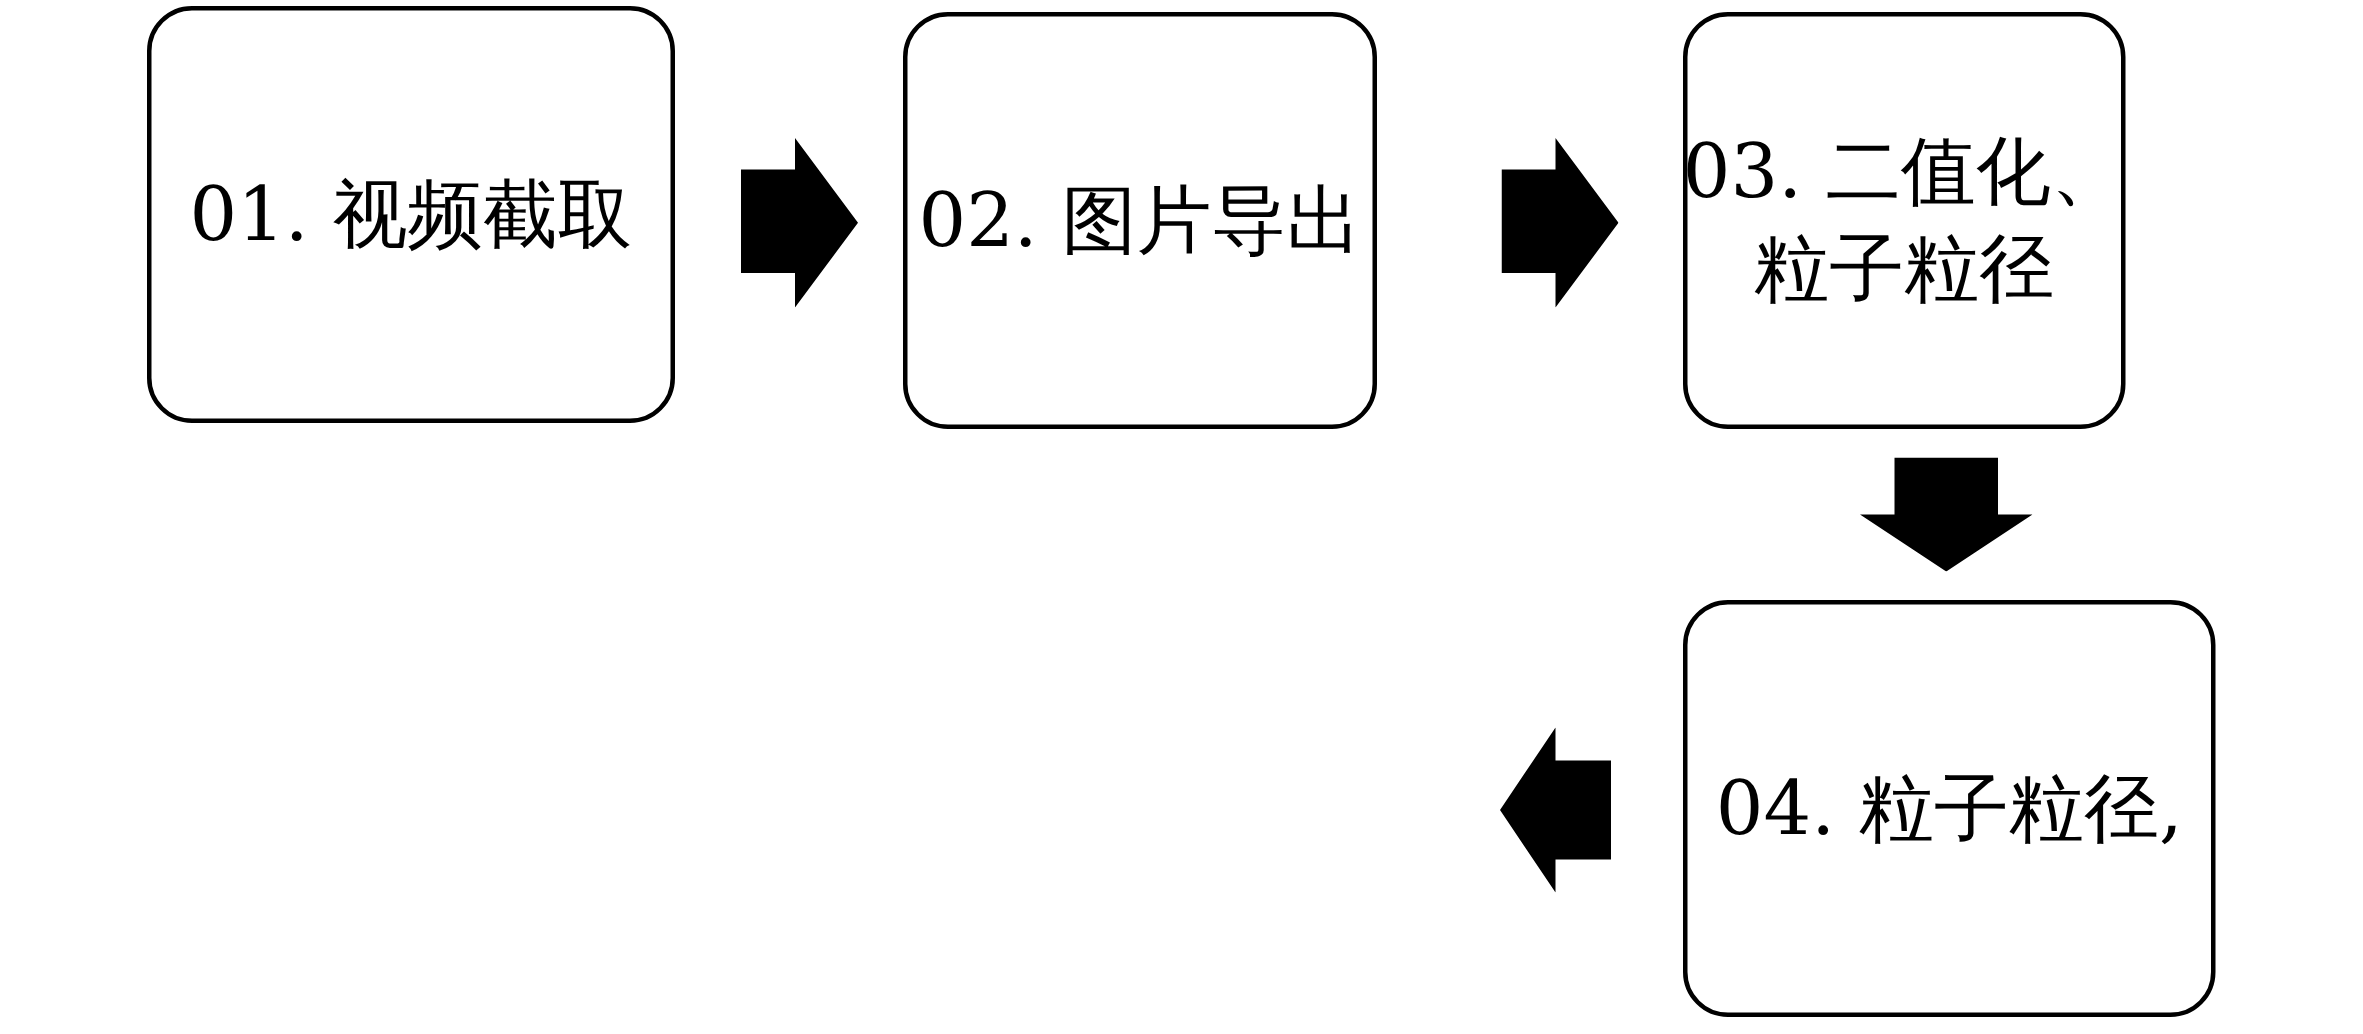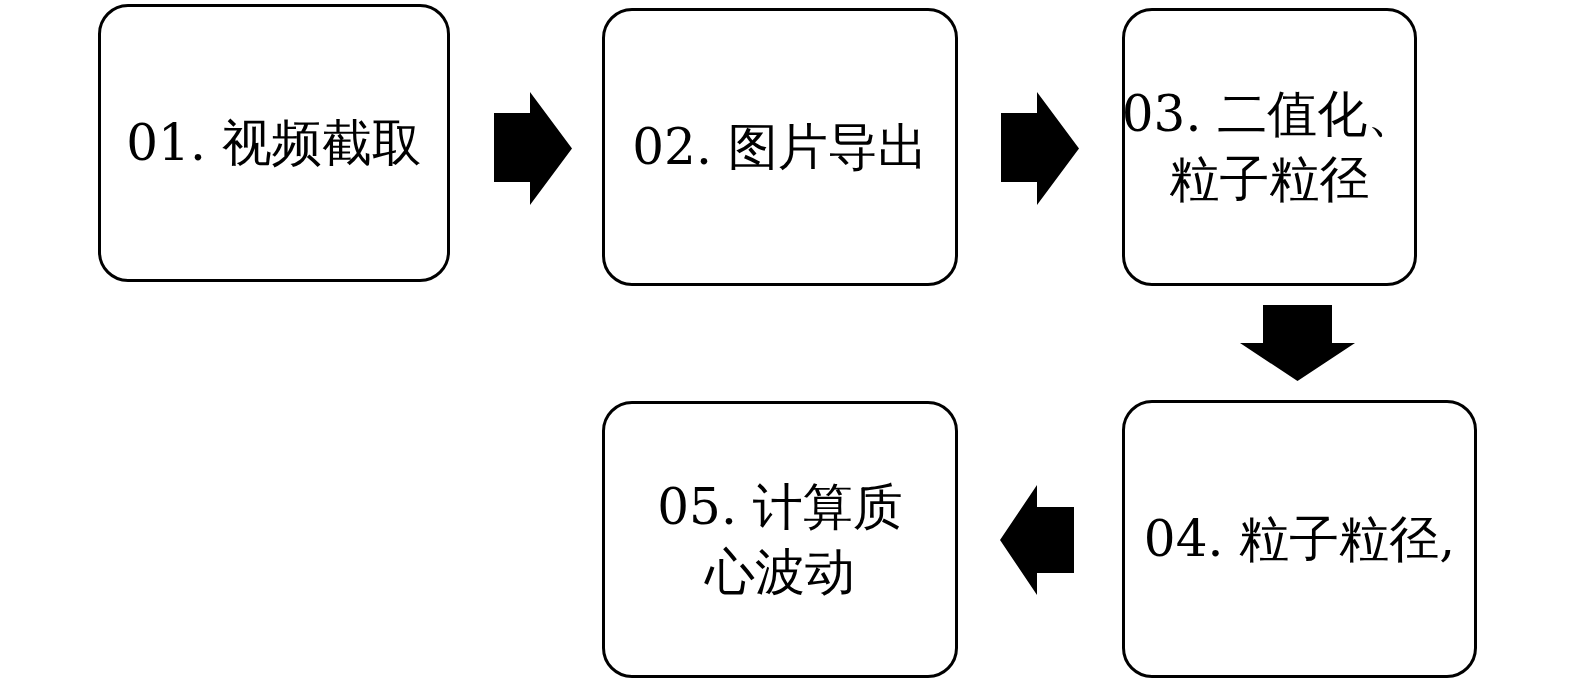--- a/index.html
+++ b/index.html
@@ -31,21 +31,21 @@
     text-align: center;
     font-size: 50px;
     line-height: 1.3;
     white-space: nowrap;
   }
   .arrow {
     position: absolute;
     display: block;
   }
   #box-1 { left: 98px;   top: 4px;   width: 352px; height: 278px; }
-  #box-2 { left: 602px;  top: 8px;   width: 356px; height: 278px; align-items: center; }
+  #box-2 { left: 602px;  top: 8px;   width: 316px; height: 278px; align-items: center; }
   #box-3 { left: 1122px; top: 8px;   width: 295px; height: 278px; }
   #box-4 { left: 1122px; top: 400px; width: 355px; height: 278px; }
   #box-5 { left: 602px;  top: 401px; width: 356px; height: 277px; }
   #arrow-1 { left: 494px;  top: 92px;  }
   #arrow-2 { left: 1001px; top: 92px;  }
   #arrow-3 { left: 1240px; top: 305px; }
   #arrow-4 { left: 1000px; top: 485px; }
 </style>
 </head>
 <body>
@@ -78,18 +78,14 @@
   </svg>
 
   <div class="flow-box" id="box-4">
     <div>04. 粒子粒径,</div>
   </div>
 
   <svg class="arrow" id="arrow-4" width="74" height="110" viewBox="0 0 74 110" aria-hidden="true">
     <polygon points="74,22 74,88 37,88 37,110 0,55 37,0 37,22" fill="#000000"></polygon>
   </svg>
 
-  <div class="flow-box" id="box-5">
-    <div>05. 计算质</div>
-    <div>心波动</div>
-  </div>
 
 </div>
 
 </body></html>

